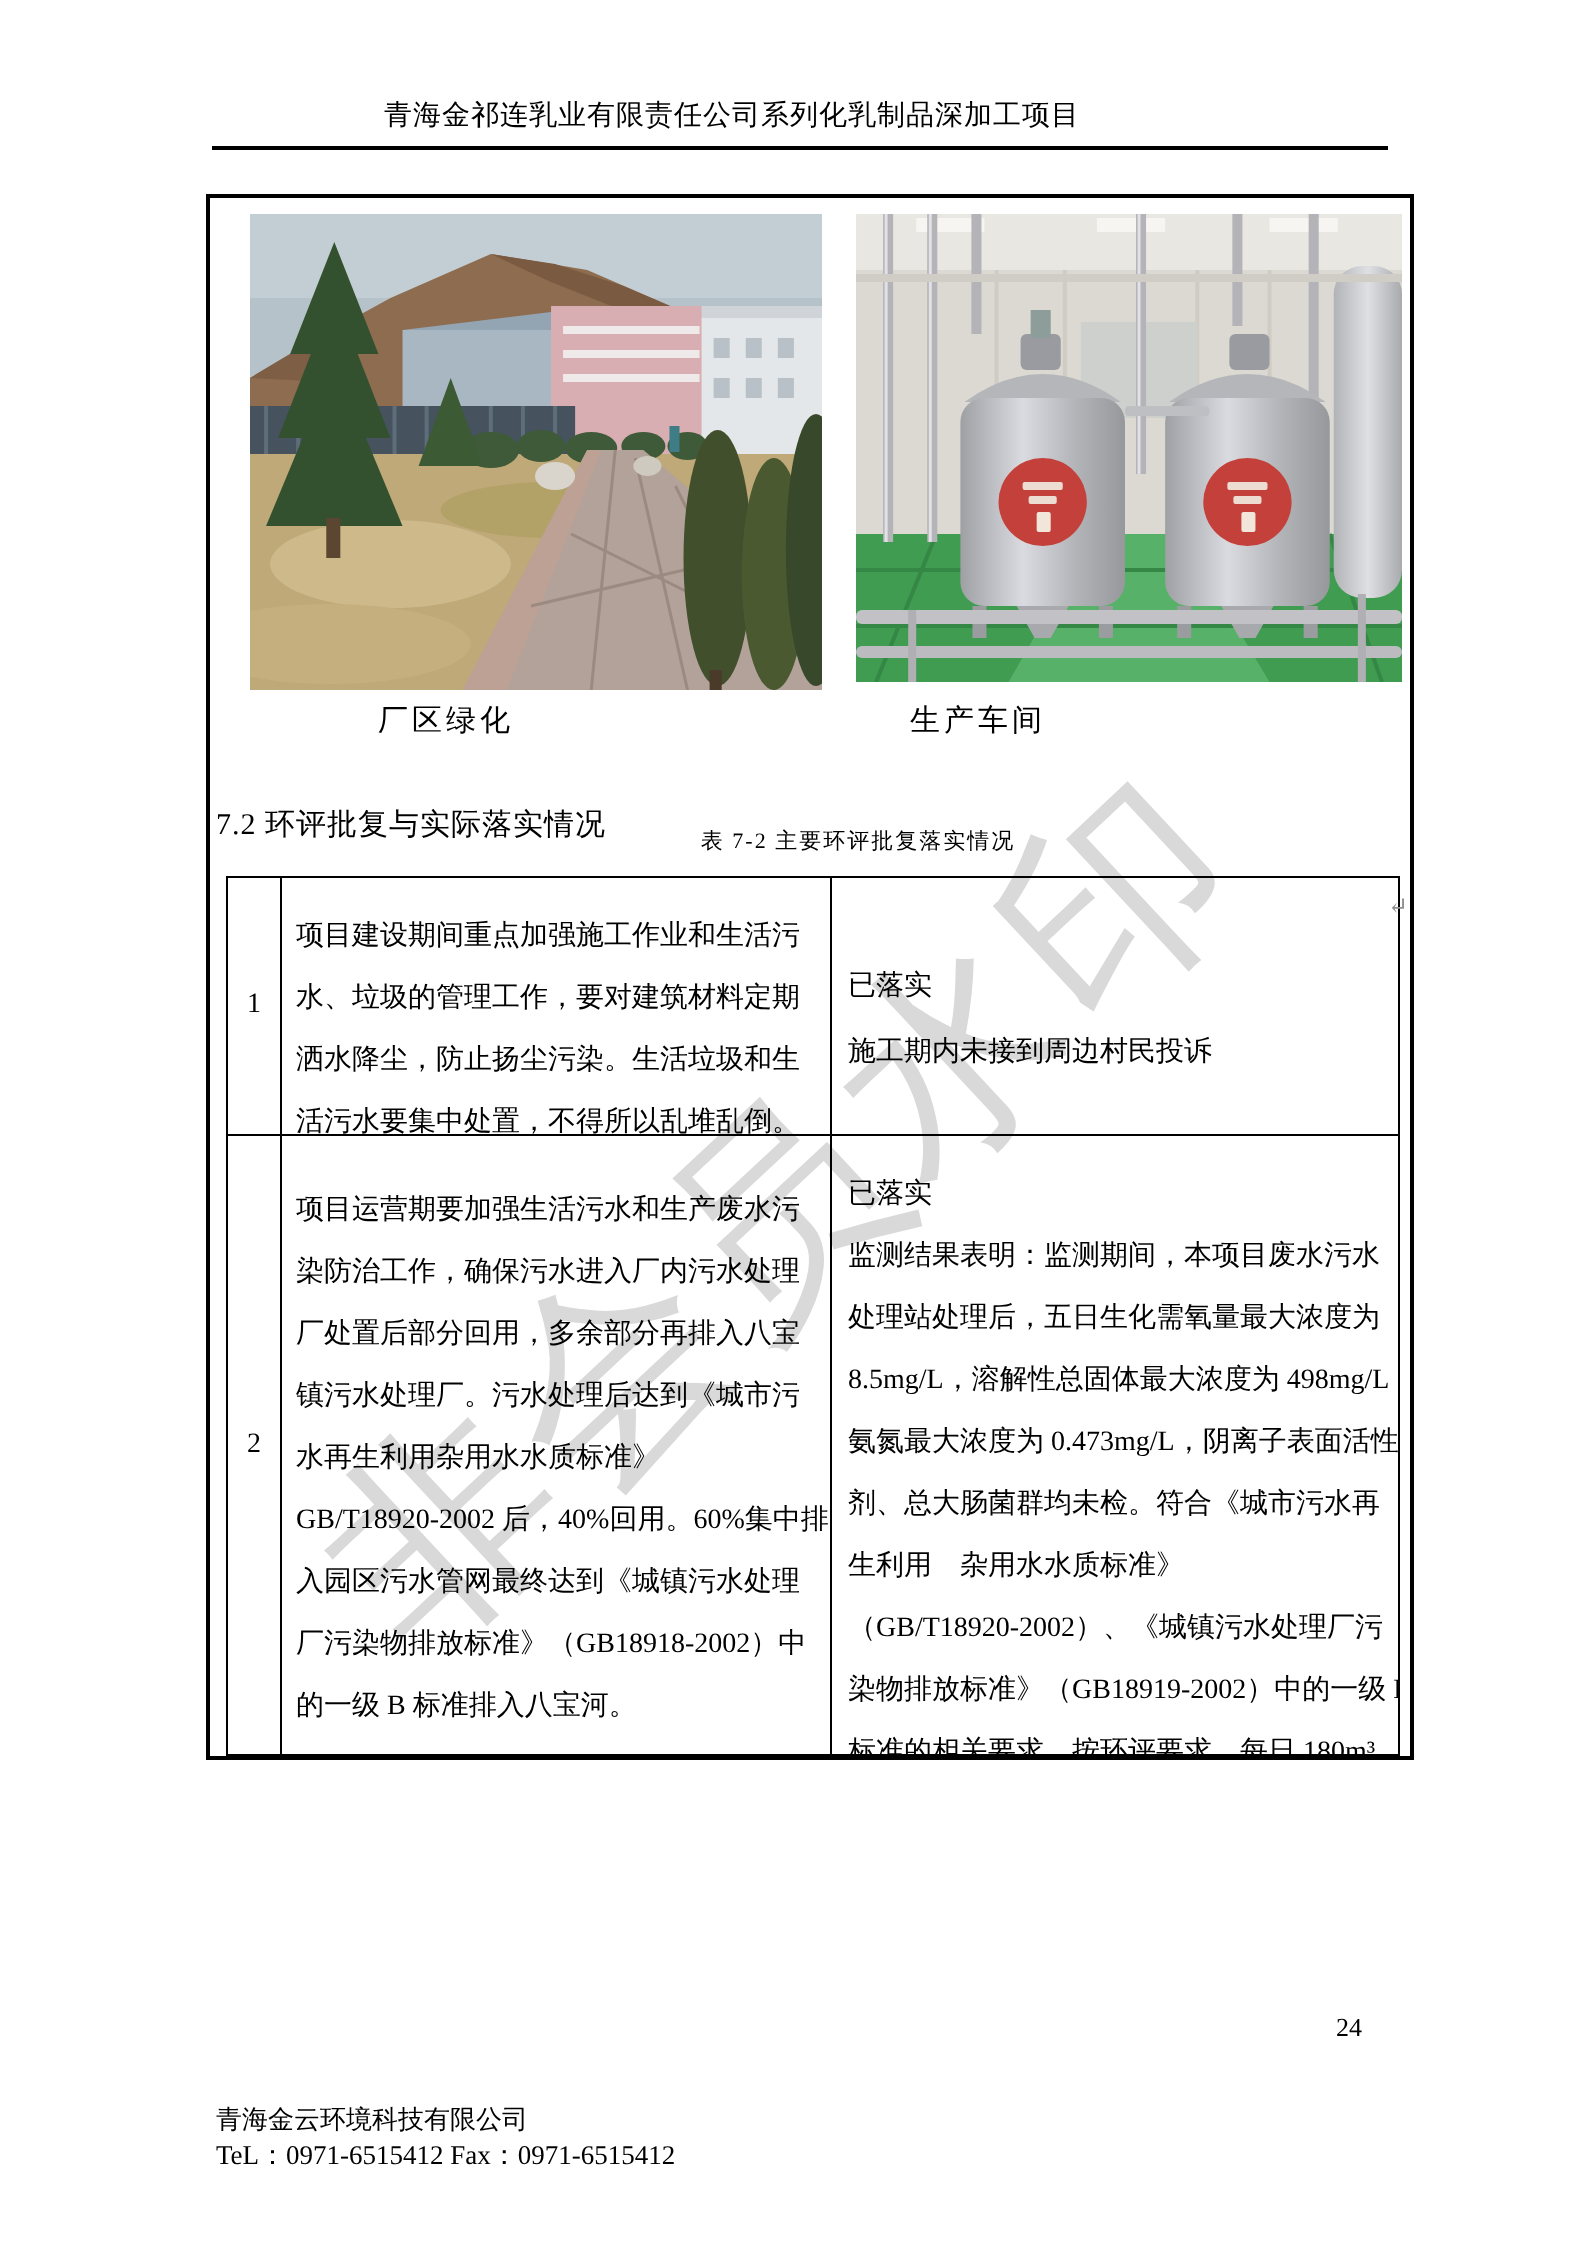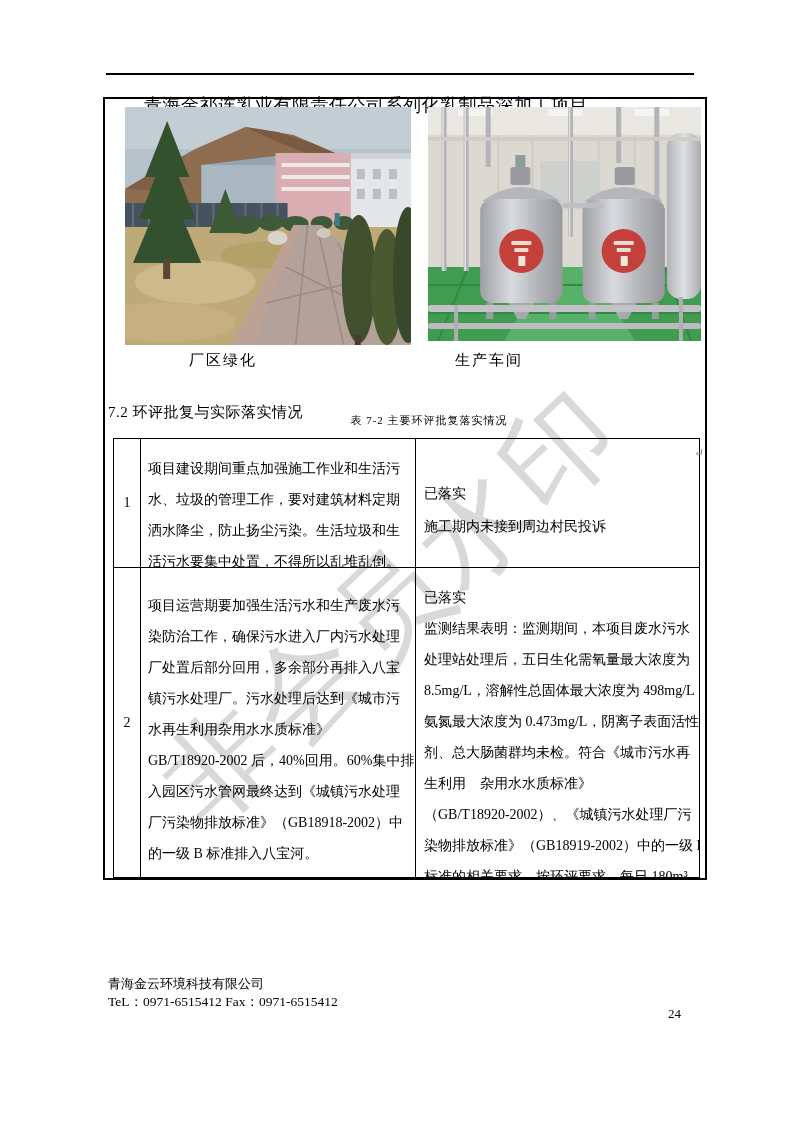--- a/index.html
+++ b/index.html
@@ -4,21 +4,21 @@
 <style>
   html,body{margin:0;padding:0;background:#e9e9e9;}
   .page{
     position:relative;width:793px;height:1122px;background:#ffffff;
     font-family:"Liberation Serif","DejaVu Serif",serif;color:#000;
     overflow:hidden;margin:0 auto;
   }
   
   .header-title{
     position:absolute;top:49px;left:0;width:732px;text-align:center;
-    font-size:18px;letter-spacing:0.5px;margin-top:44px;
+    font-size:14px;letter-spacing:0.5px;
   }
   .header-rule{position:absolute;top:73px;left:106px;width:588px;border-top:2px solid #000;}
   
   .watermark{
     position:absolute;left:112px;top:546px;width:560px;height:120px;
     display:flex;align-items:center;justify-content:center;
     transform:rotate(-43deg);transform-origin:center;
     font-size:110px;letter-spacing:5px;color:#c9c9c9;opacity:0.7;
     z-index:1;white-space:nowrap;pointer-events:none;
     font-family:"Liberation Sans","DejaVu Sans",sans-serif;
@@ -49,21 +49,21 @@
   .t-num{display:flex;align-items:center;justify-content:center;font-size:14px;}
   .cell-text{white-space:pre;line-height:31px;margin-top:13px;}
   .req1{padding:1px 2px 0 7px;}
   .impl1{display:flex;align-items:center;padding-left:8px;}
   .impl1 .cell-text{line-height:33px;}
   .req2{display:flex;align-items:center;padding-left:7px;}
   .impl2{padding:1px 2px 0 8px;}
   .pilcrow{position:absolute;left:589px;top:347px;font-size:12px;color:#909090;}
   
   .page-number{position:absolute;left:668px;top:1006px;width:44px;text-align:left;font-size:13px;}
-  .footer{position:absolute;left:108px;top:975px;line-height:18px;}
+  .footer{position:absolute;left:108px;top:1051px;line-height:18px;}
   .footer-company{font-size:13px;}
   .footer-contact{font-size:13.5px;}
 </style>
 </head>
 <body>
 
 <div class="page">
 
   <div class="header-title">青海金祁连乳业有限责任公司系列化乳制品深加工项目</div>
   <div class="header-rule"></div>

